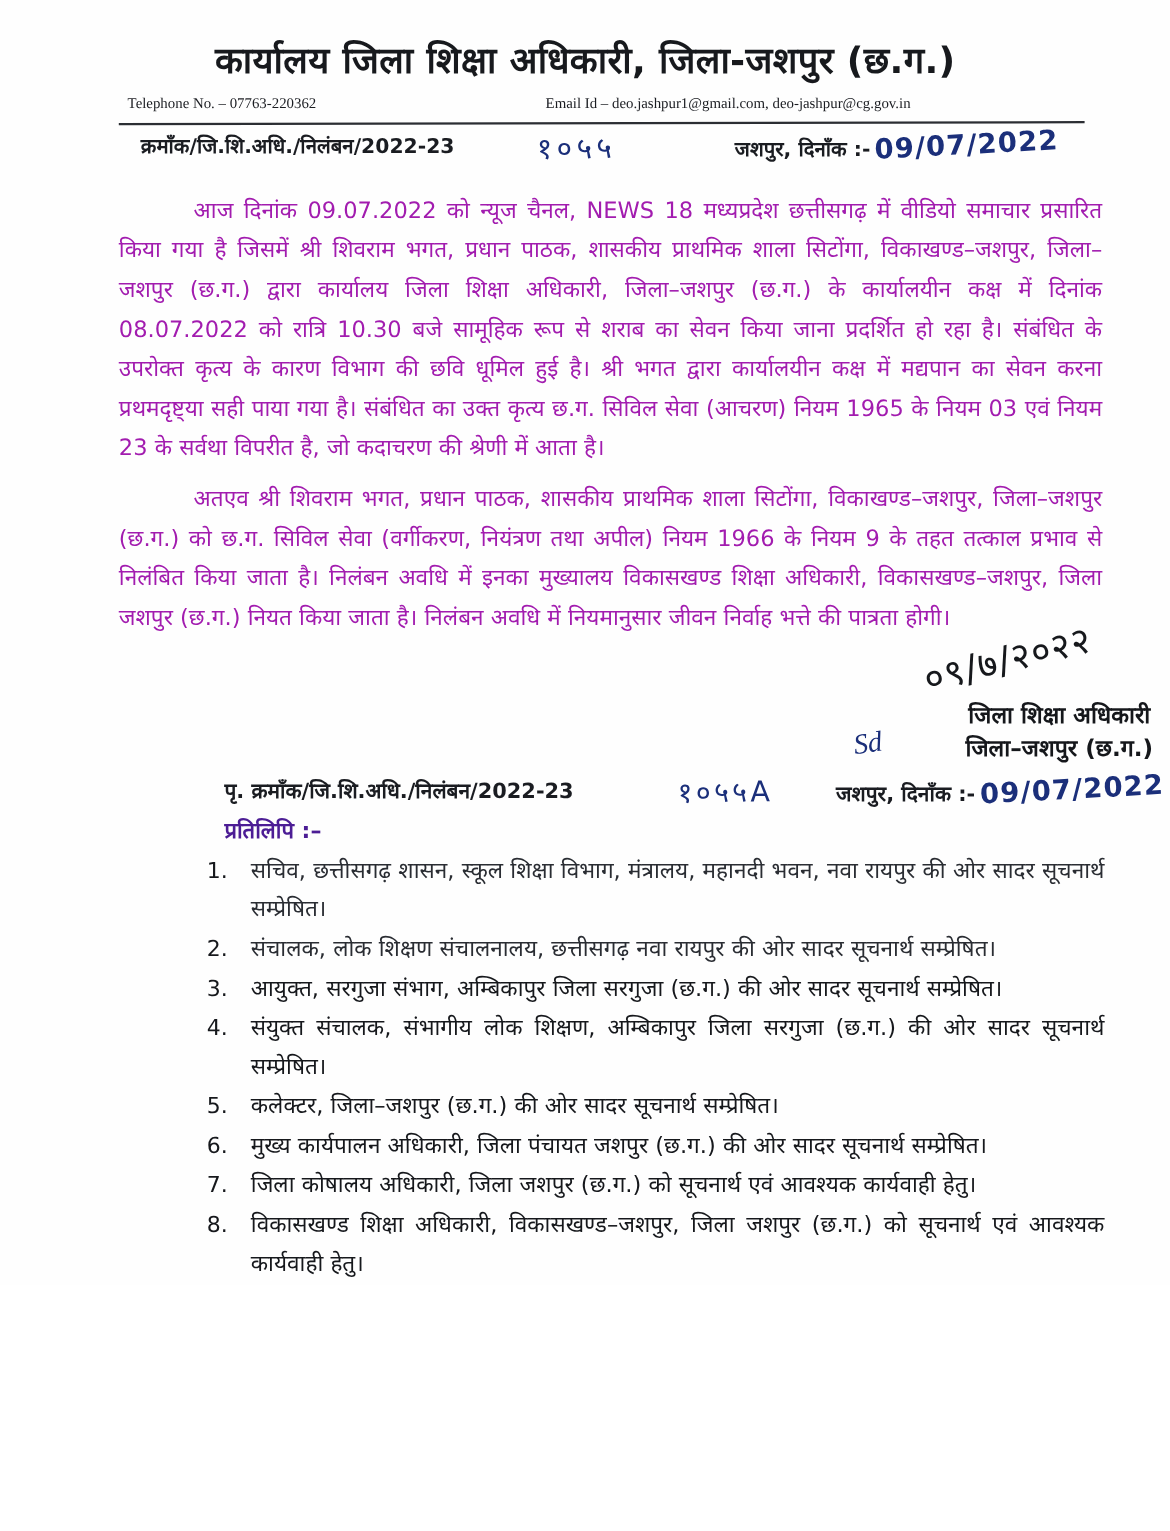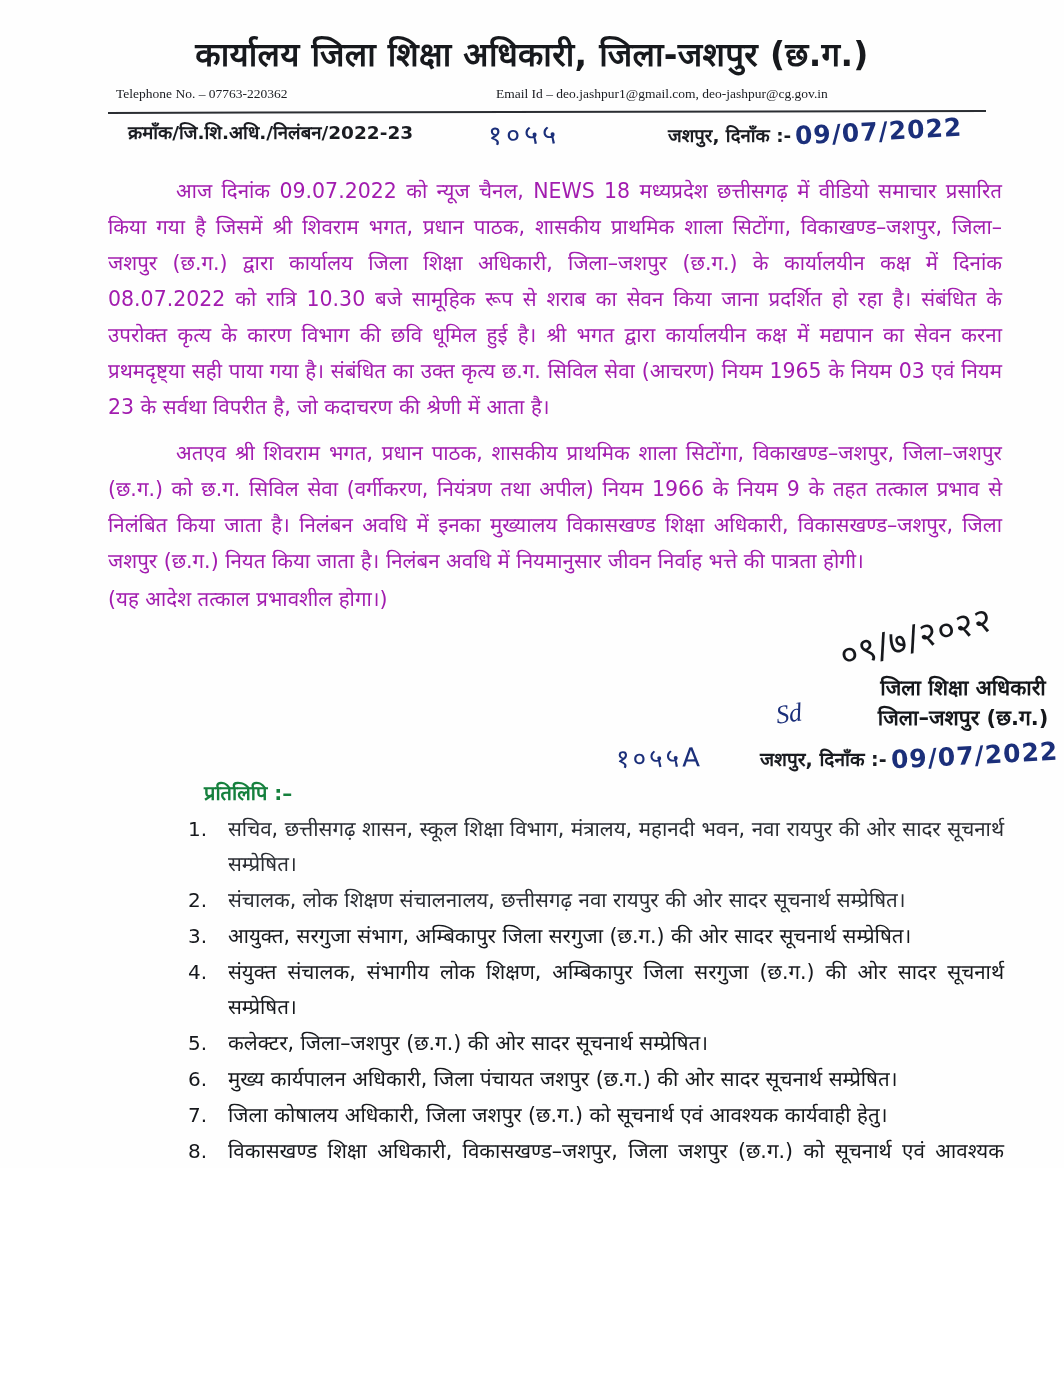--- a/index.html
+++ b/index.html
@@ -228,21 +228,21 @@
     font-size: 19px;
     font-weight: 600;
     color: #1a1c21;
     white-space: nowrap;
   }
   .copy-label {
     margin: 2px 0 0 96px;
     font-family: "DejaVu Sans", sans-serif;
     font-size: 20px;
     font-weight: 600;
-    color: #15803d;
+    color: #4c1d95;
   }
 
   
   .copy-list {
     margin: 6px 60px 0 188px;
     padding: 0;
     list-style: none;
   }
   .copy-list li {
     position: relative;
@@ -306,30 +306,30 @@
     <span class="ref-left">क्रमाँक/जि.शि.अधि./निलंबन/2022-23</span>
     <span class="ref-number">१०५५</span>
     <span class="ref-right">
       <span>जशपुर, दिनाँक :-</span><span class="hw-date">09/07/2022</span>
     </span>
   </div>
 
   <div class="body-block">
     <p class="para p1">आज दिनांक 09.07.2022 को न्यूज चैनल, NEWS 18 मध्यप्रदेश छत्तीसगढ़ में वीडियो समाचार प्रसारित किया गया है जिसमें श्री शिवराम भगत, प्रधान पाठक, शासकीय प्राथमिक शाला सिटोंगा, विकाखण्ड–जशपुर, जिला–जशपुर (छ.ग.) द्वारा कार्यालय जिला शिक्षा अधिकारी, जिला–जशपुर (छ.ग.) के कार्यालयीन कक्ष में दिनांक 08.07.2022 को रात्रि 10.30 बजे सामूहिक रूप से शराब का सेवन किया जाना प्रदर्शित हो रहा है। संबंधित के उपरोक्त कृत्य के कारण विभाग की छवि धूमिल हुई है। श्री भगत द्वारा कार्यालयीन कक्ष में मद्यपान का सेवन करना प्रथमदृष्ट्या सही पाया गया है। संबंधित का उक्त कृत्य छ.ग. सिविल सेवा (आचरण) नियम 1965 के नियम 03 एवं नियम 23 के सर्वथा विपरीत है, जो कदाचरण की श्रेणी में आता है।</p>
     <p class="para p2">अतएव श्री शिवराम भगत, प्रधान पाठक, शासकीय प्राथमिक शाला सिटोंगा, विकाखण्ड–जशपुर, जिला–जशपुर (छ.ग.) को छ.ग. सिविल सेवा (वर्गीकरण, नियंत्रण तथा अपील) नियम 1966 के नियम 9 के तहत तत्काल प्रभाव से निलंबित किया जाता है। निलंबन अवधि में इनका मुख्यालय विकासखण्ड शिक्षा अधिकारी, विकासखण्ड–जशपुर, जिला जशपुर (छ.ग.) नियत किया जाता है। निलंबन अवधि में नियमानुसार जीवन निर्वाह भत्ते की पात्रता होगी।</p>
-    <p class="para para-noindent">(यह आदेश तत्काल प्रभावशील होगा।)</p>
 
     <div class="sign-block">
       <span class="sign-scribble">०९/७/२०२२</span>
       <span class="sign-initial">Sd</span>
       <span class="sign-name">जिला शिक्षा अधिकारी</span>
       <span class="sign-place">जिला–जशपुर (छ.ग.)</span>
     </div>
 
     <div class="copy-ref">
+      <span class="copy-ref-left">पृ. क्रमाँक/जि.शि.अधि./निलंबन/2022-23</span>
       <span class="copy-ref-number">१०५५A</span>
       <span class="copy-ref-right">
         <span>जशपुर, दिनाँक :-</span><span class="hw-date">09/07/2022</span>
       </span>
     </div>
 
     <div class="copy-label">प्रतिलिपि :–</div>
   </div>
 
   <ol class="copy-list" id="copy-list">

